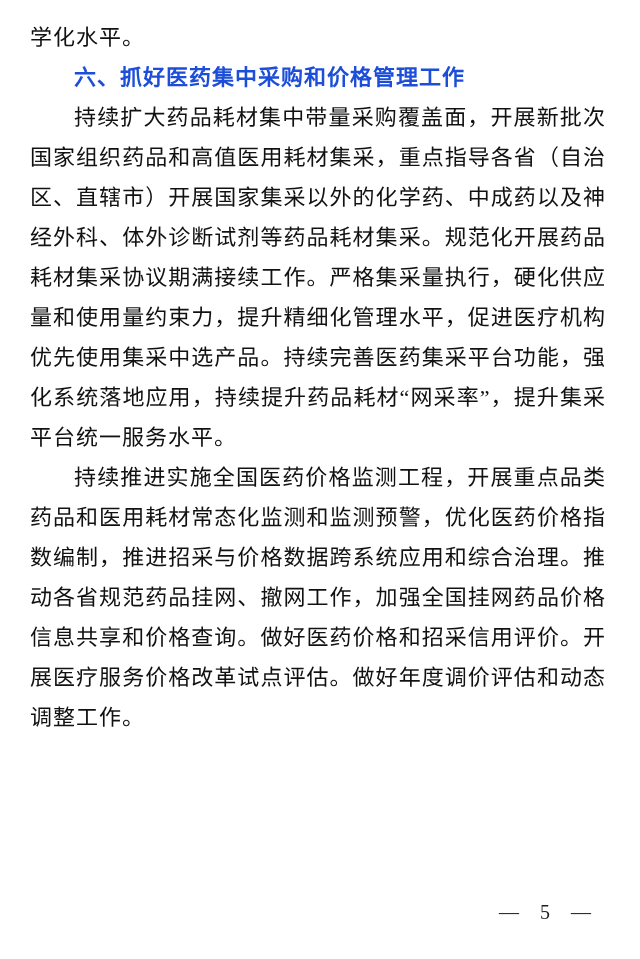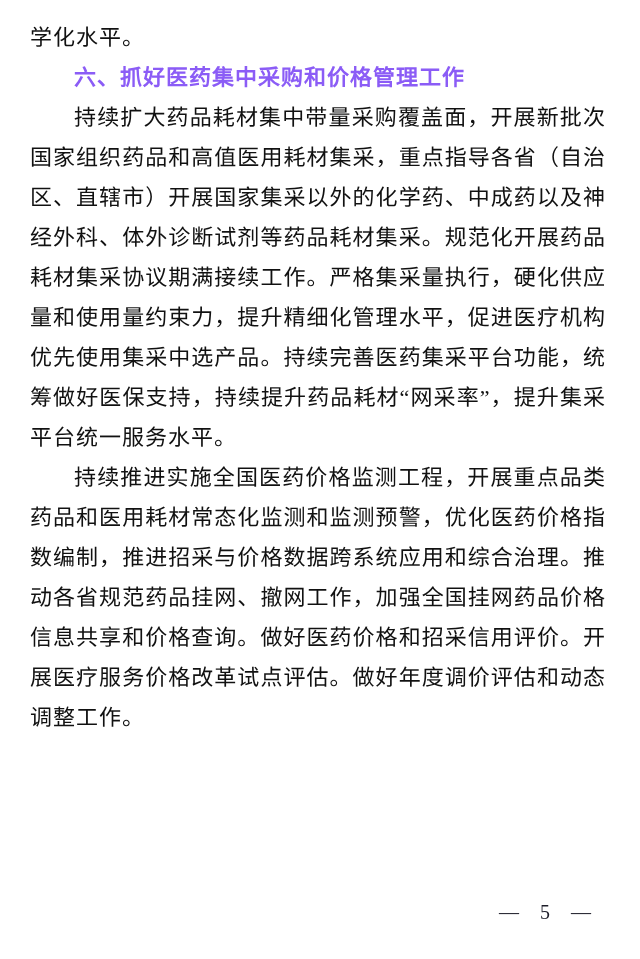--- a/index.html
+++ b/index.html
@@ -36,21 +36,21 @@
     text-indent: 0;
   }
   .section-heading {
     margin: 0;
     font-family: "Liberation Sans", "DejaVu Sans", sans-serif;
     font-weight: bold;
     font-size: 22px;
     line-height: 40px;
     letter-spacing: 1px;
     text-indent: 2em;
-    color: #8b5cf6;
+    color: #1d4ed8;
   }
   .page-footer {
     position: absolute;
     top: 898px;
     right: 40px;
     font-size: 20px;
     line-height: 28px;
     color: #1c1c28;
     word-spacing: 14px;
     letter-spacing: 1px;
@@ -59,19 +59,19 @@
 </head>
 <body>
 
 <div class="page">
 
   <p class="body-para no-indent">学化水平。</p>
 
 
   <h2 class="section-heading">六、抓好医药集中采购和价格管理工作</h2>
 
-  <p class="body-para">持续扩大药品耗材集中带量采购覆盖面，开展新批次国家组织药品和高值医用耗材集采，重点指导各省（自治区、直辖市）开展国家集采以外的化学药、中成药以及神经外科、体外诊断试剂等药品耗材集采。规范化开展药品耗材集采协议期满接续工作。严格集采量执行，硬化供应量和使用量约束力，提升精细化管理水平，促进医疗机构优先使用集采中选产品。持续完善医药集采平台功能，统筹做好医保支持，持续提升药品耗材“网采率”，提升集采平台统一服务水平。</p>
+  <p class="body-para">持续扩大药品耗材集中带量采购覆盖面，开展新批次国家组织药品和高值医用耗材集采，重点指导各省（自治区、直辖市）开展国家集采以外的化学药、中成药以及神经外科、体外诊断试剂等药品耗材集采。规范化开展药品耗材集采协议期满接续工作。严格集采量执行，硬化供应量和使用量约束力，提升精细化管理水平，促进医疗机构优先使用集采中选产品。持续完善医药集采平台功能，强化系统落地应用，持续提升药品耗材“网采率”，提升集采平台统一服务水平。</p>
 
   <p class="body-para">持续推进实施全国医药价格监测工程，开展重点品类药品和医用耗材常态化监测和监测预警，优化医药价格指数编制，推进招采与价格数据跨系统应用和综合治理。推动各省规范药品挂网、撤网工作，加强全国挂网药品价格信息共享和价格查询。做好医药价格和招采信用评价。开展医疗服务价格改革试点评估。做好年度调价评估和动态调整工作。</p>
 
   <div class="page-footer">— 5 —</div>
 
 </div>
 
 </body></html>

